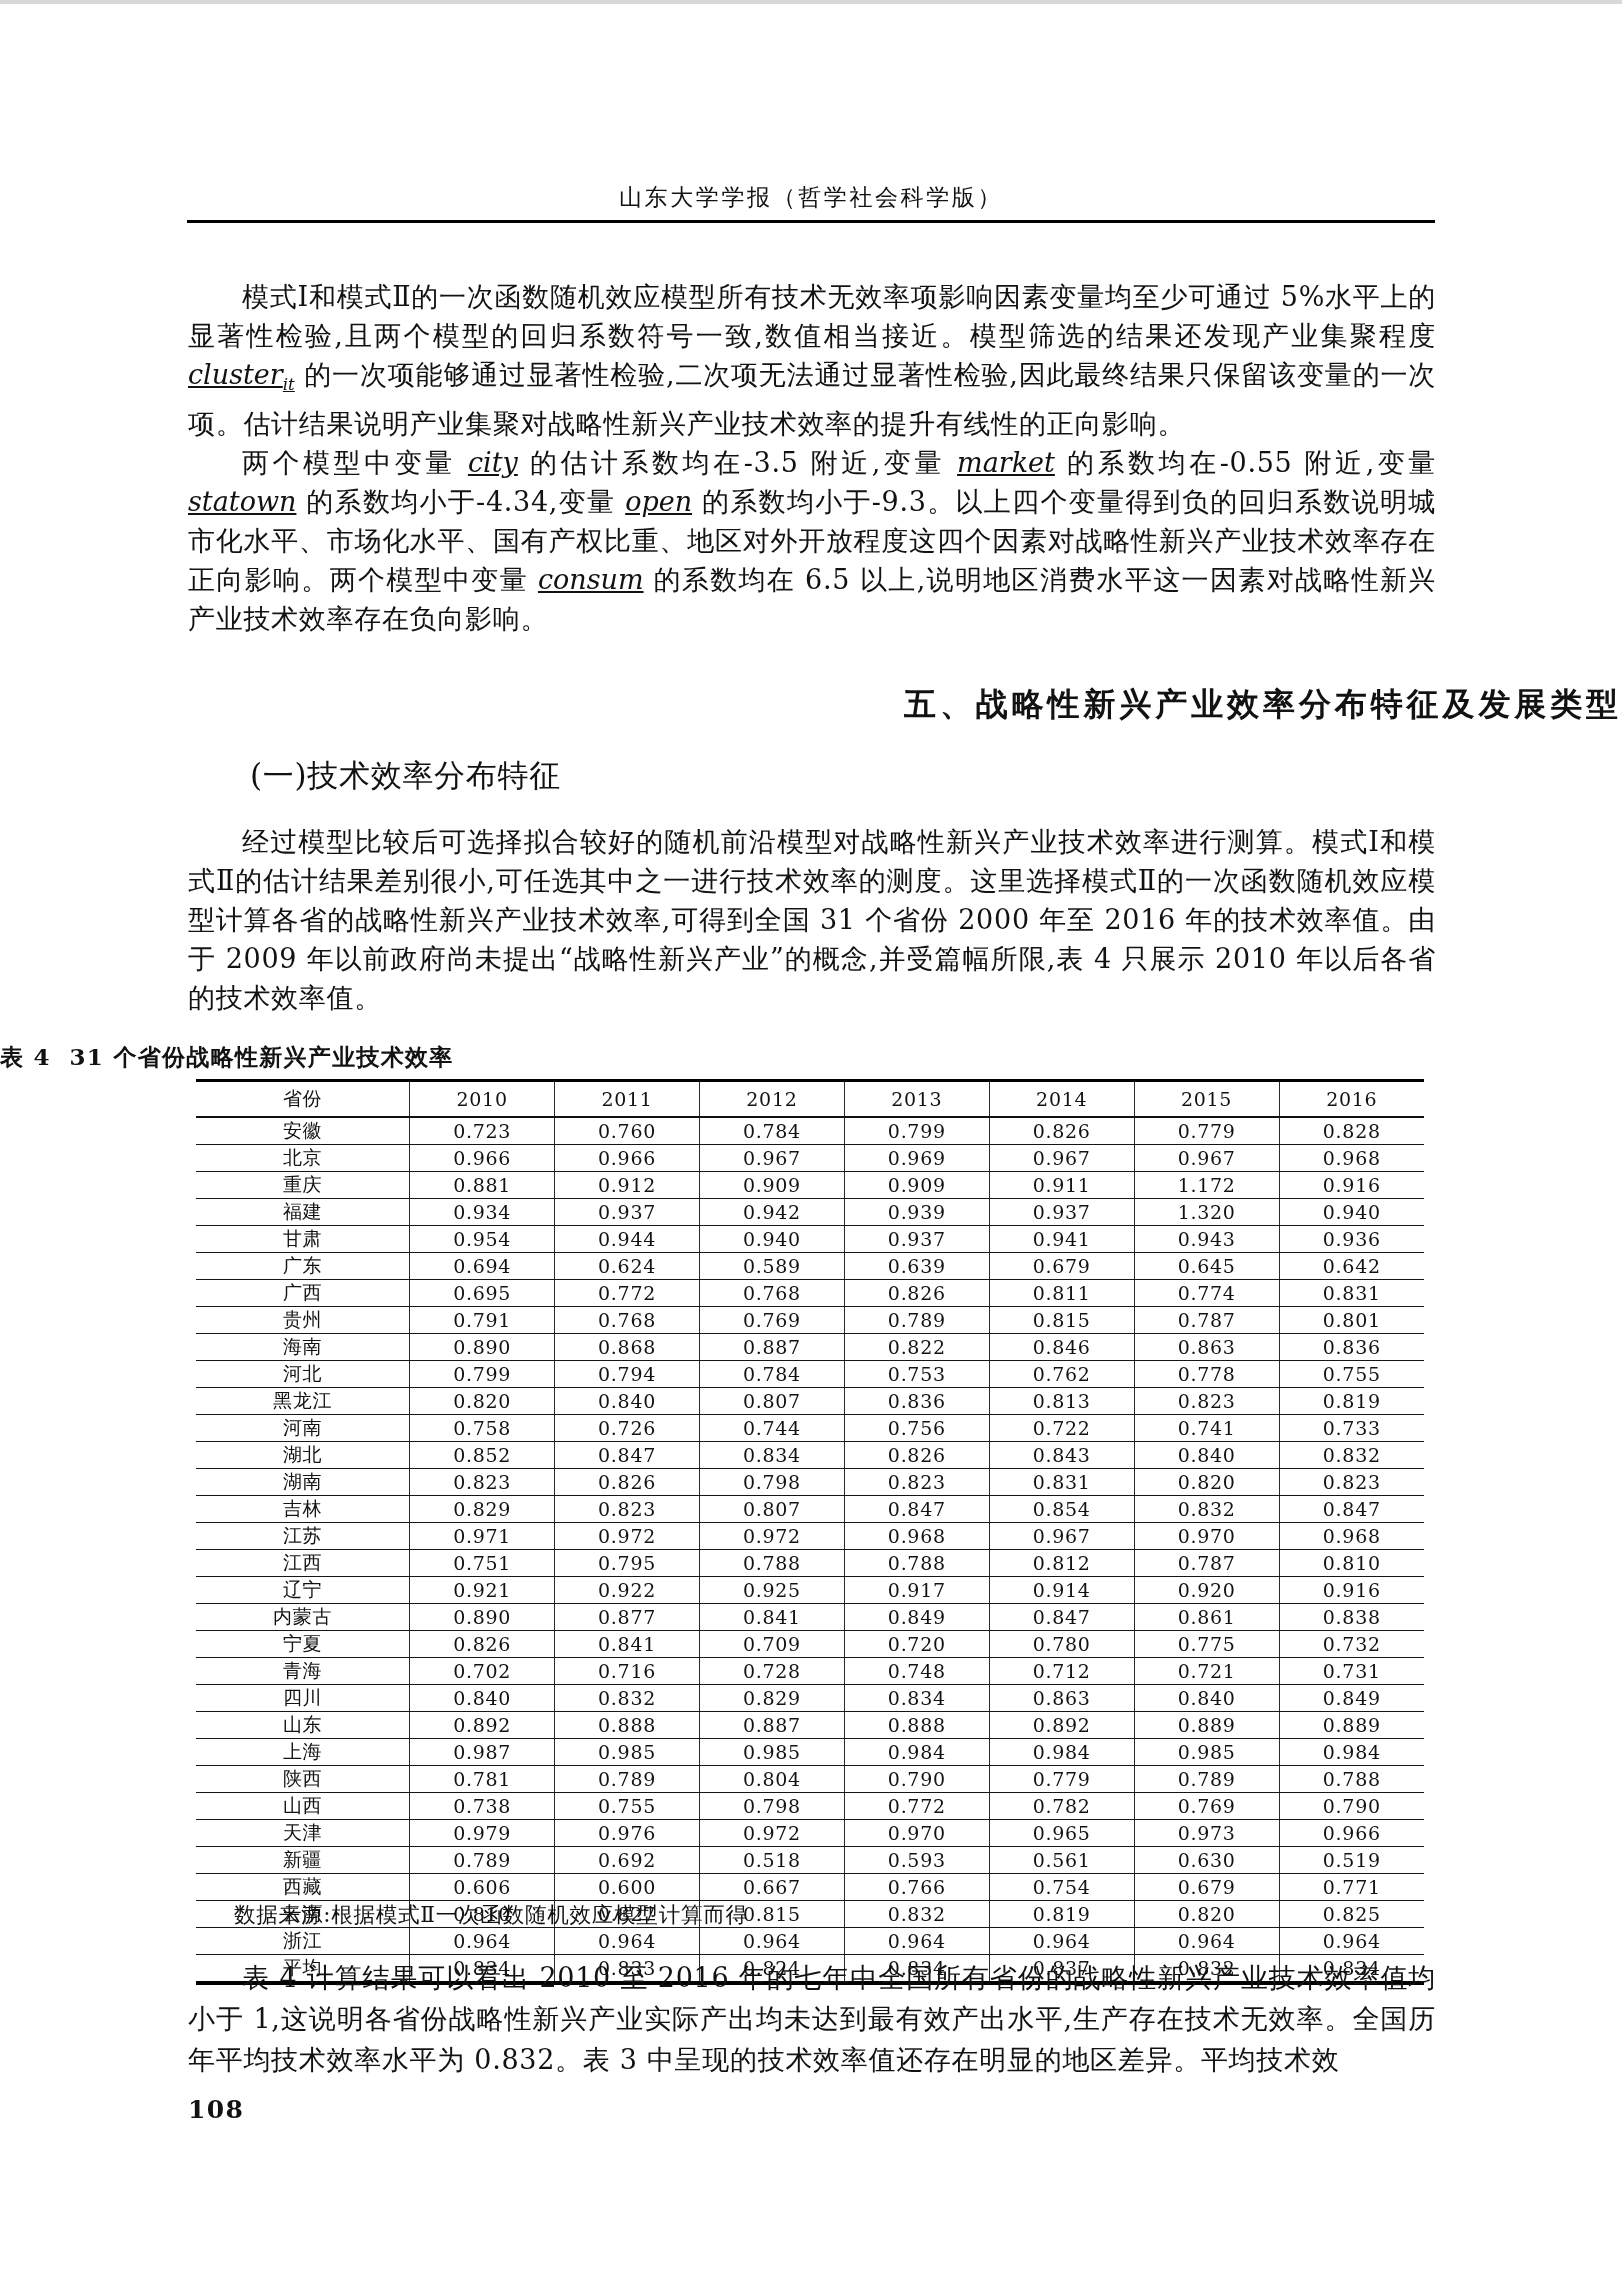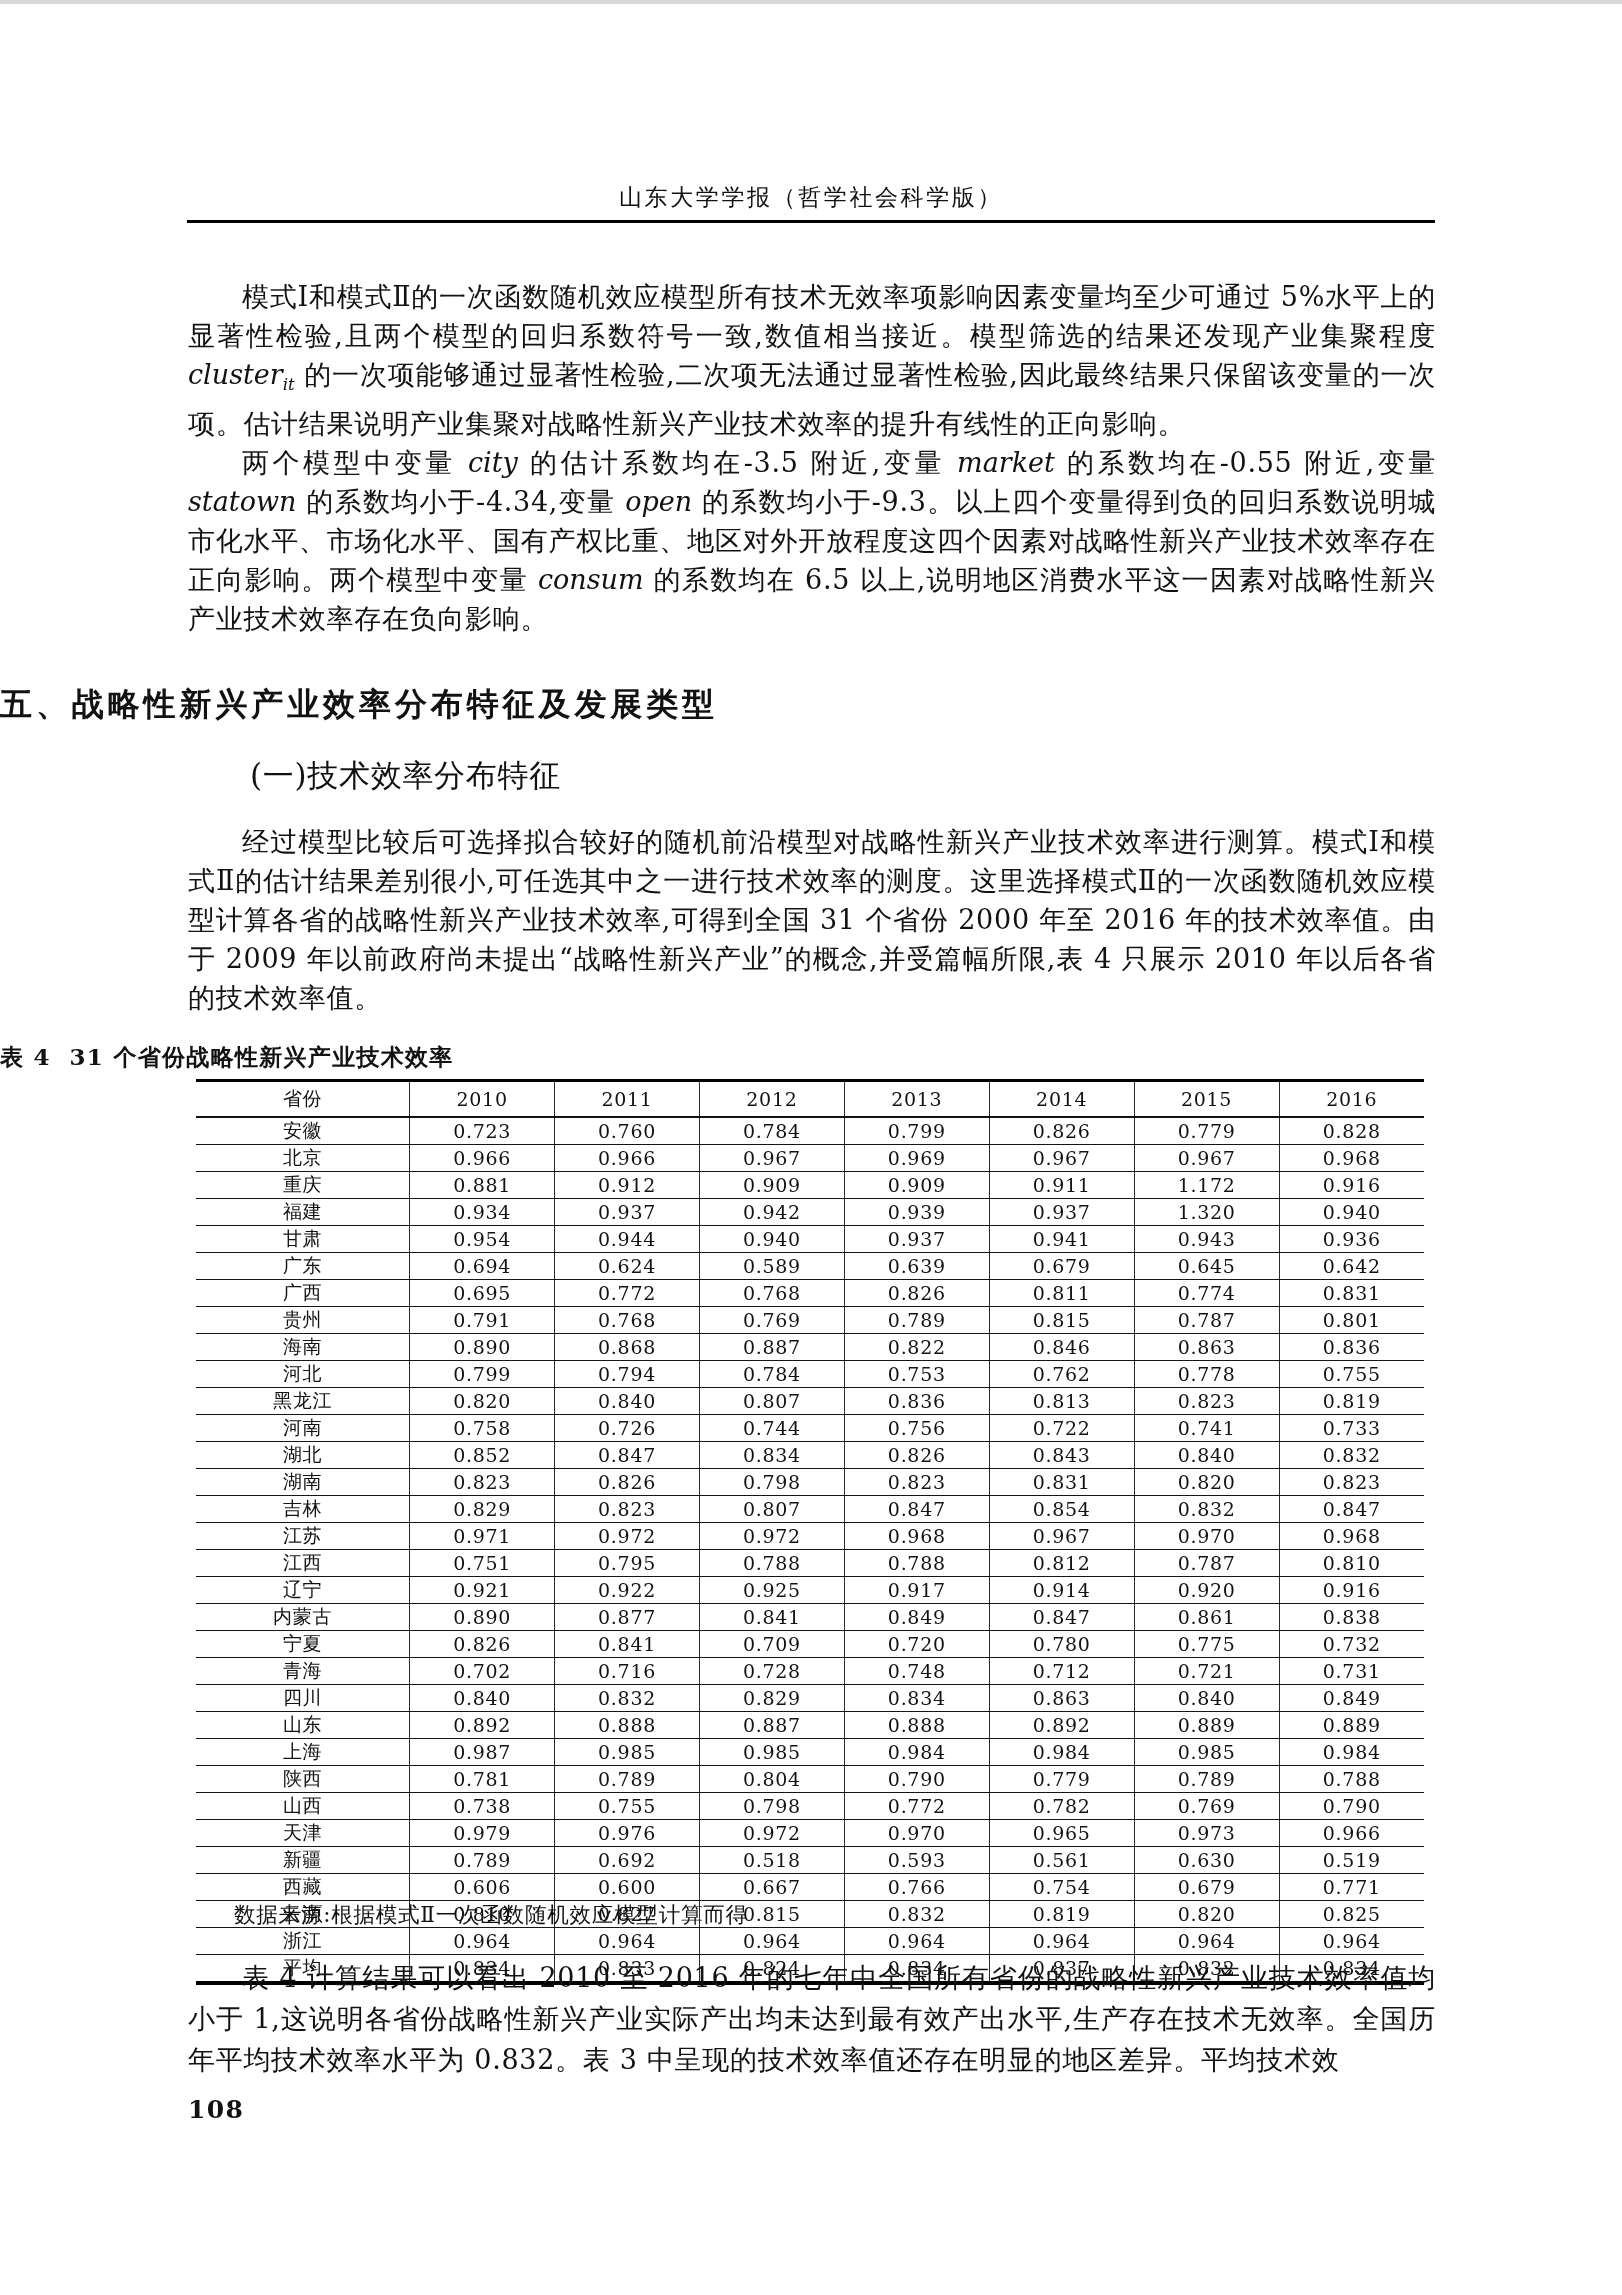--- a/index.html
+++ b/index.html
@@ -22,25 +22,25 @@
   }
   .text-block {
     position:absolute; left:188px; width:1248px;
     font-size:27px; line-height:39px; letter-spacing:0.7px;
     text-align:justify;
   }
   .text-block p { margin:0; text-indent:2em; }
   .pos-p12 { top:273px; }
   .pos-p3  { top:818px; }
   .pos-p4  { top:1953px; line-height:41px; }
-  em { font-style:italic; letter-spacing:0; }
+  em { font-style:italic; letter-spacing:0;text-decoration:underline; }
   sub { font-size:0.62em; }
   .section-heading {
     position:absolute; top:679px; left:0; width:100%; margin:0;
-    text-align:left; font-size:32px; font-weight:700; letter-spacing:3.9px;
+    text-align:right; font-size:32px; font-weight:700; letter-spacing:3.9px;
   }
   .subsection {
     position:absolute; top:751px; left:188px; width:1248px;
     font-size:31px; letter-spacing:0.7px; text-indent:2em;
   }
   .table-title {
     position:absolute; top:1038px; left:0; width:100%;
     font-size:23px; font-weight:700;
     letter-spacing:1.3px; white-space:pre-wrap;
   }

